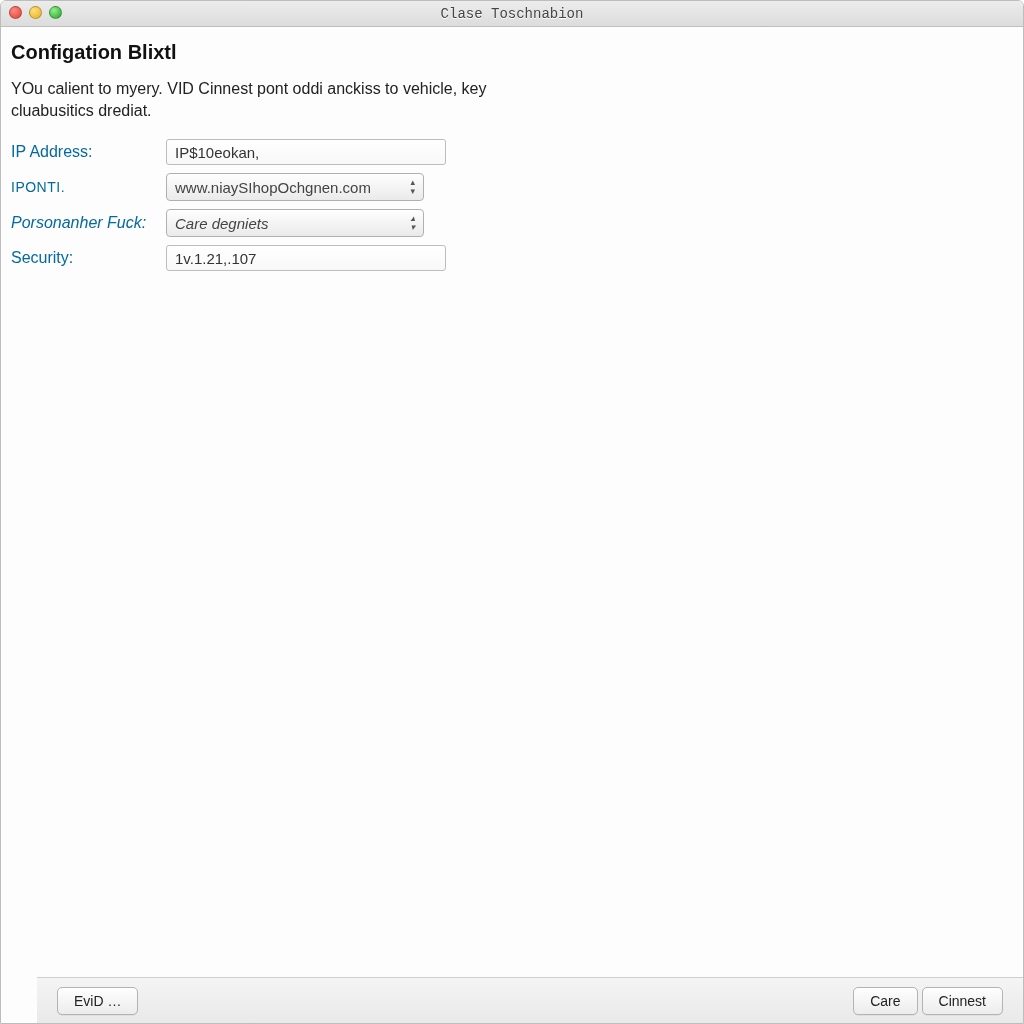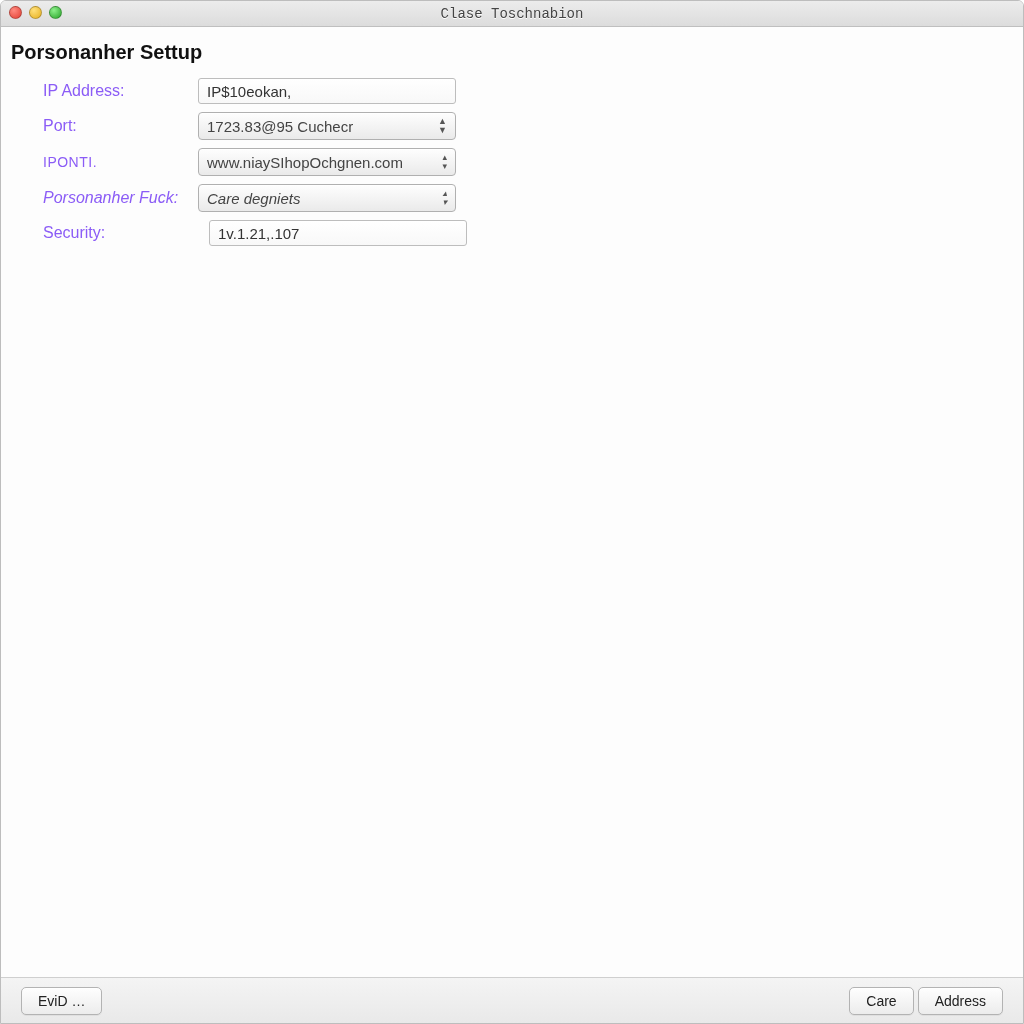--- a/index.html
+++ b/index.html
@@ -9,63 +9,54 @@
   .traffic { position: absolute; left: 8px; top: 5px; display:flex; gap:7px; }
   .dot { width: 13px; height: 13px; border-radius: 50%; border:1px solid rgba(0,0,0,.25); }
   .dot.red { background: radial-gradient(circle at 35% 30%, #ff8a80, #e33e32); }
   .dot.yellow { background: radial-gradient(circle at 35% 30%, #ffe07a, #e6b01f); }
   .dot.green { background: radial-gradient(circle at 35% 30%, #8df08b, #28a328); }
   .titlebar .title { font-size: 14px; color: #444; text-shadow: 0 1px 0 #fff; font-family: Liberation Mono, monospace; }
   .content { flex: 1 1 auto; padding: 14px 16px 10px 10px; overflow:auto; }
   h1.page-title { font-size: 20px; font-weight: bold; margin-bottom: 14px; color:#111; }
   .desc { font-size: 16px; line-height: 1.35; color:#222; max-width: 560px; margin-bottom: 18px; }
   .form-row { display:flex; align-items:center; margin-bottom: 8px; }
-  .form-row .lbl { width: 155px; font-size: 16px; color:#8b5cf6;margin-left:32px; }
-  .txt { width: 258px; height: 26px; border:1px solid #bdbdbd; border-radius: 3px; background: linear-gradient(#fff,#f8f8f8); padding: 2px 8px; font-size: 15px; color:#333; }
+  .form-row .lbl { width: 155px; font-size: 16px; color:#0369a1; }
+  .txt { width: 280px; height: 26px; border:1px solid #bdbdbd; border-radius: 3px; background: linear-gradient(#fff,#f8f8f8); padding: 2px 8px; font-size: 15px; color:#333; }
   .combo { width: 258px; height: 28px; border:1px solid #b0b0b0; border-radius: 4px; background: linear-gradient(#fefefe,#eaeaea); padding: 2px 8px; font-size: 15px; color:#333; display:flex; align-items:center; justify-content:space-between; box-shadow: inset 0 1px 0 #fff; }
   .combo .txtval { overflow:hidden; white-space:nowrap; text-overflow:ellipsis; color:#444; }
   .stepper, .updown { display:flex; flex-direction:column; font-size:9px; color:#555; line-height:1; padding-left:4px; }
   .stepper span, .updown span { display:block; }
-  .footer { height: 46px; border-top:1px solid #cfcfcf; background: linear-gradient(#f4f4f4,#e9e9e9); display:flex; align-items:center; padding: 0 20px; }
+  .footer { height: 46px; border-top:1px solid #cfcfcf; background: linear-gradient(#f4f4f4,#e9e9e9); display:flex; align-items:center; padding: 0 20px; margin-left: 36px; }
   .btn { height: 28px; padding: 0 16px; border:1px solid #b3b3b3; border-radius: 5px; background: linear-gradient(#fefefe,#ececec); font-size: 14px; color:#222; box-shadow: 0 1px 0 rgba(0,0,0,.05), inset 0 1px 0 #fff; cursor:pointer; display:flex; align-items:center; }
   .footer .spacer { flex:1; }
   .footer .right { display:flex; gap:4px; }
 </style>
 </head>
 <body>
 
 <div class="window">
 
   <div class="titlebar">
     <div class="traffic">
       <div class="dot red"></div>
       <div class="dot yellow"></div>
       <div class="dot green"></div>
     </div>
     <div class="title">Clase Toschnabion</div>
   </div>
 
   <div class="content">
-    <h1 class="page-title">Porsonanher Settup</h1>
+    <h1 class="page-title">Configation Blixtl</h1>
+    <p class="desc">YOu calient to myery. VID Cinnest pont oddi anckiss to vehicle, key cluabusitics drediat.</p>
 
     <div class="form-row">
       <div class="lbl">IP Address:</div>
       <input class="txt" value="IP$10eokan," style="">
     </div>
 
-    <div class="form-row">
-      <div class="lbl">Port:</div>
-      <div class="combo">
-        <span class="txtval">1723.83@95 Cuchecr</span>
-        <span class="stepper">
-            <span>▲</span>
-            <span>▼</span>
-          </span>
-      </div>
-    </div>
 
     <div class="form-row">
       <div class="lbl" style="font-size:14px;letter-spacing:0.5px;">IPONTI.</div>
       <div class="combo">
         <span class="txtval">www.niaySIhopOchgnen.com</span>
         <span class="updown">
             <span>▴</span>
             <span>▾</span>
           </span>
       </div>
@@ -75,34 +66,34 @@
       <div class="lbl">Porsonanher Fuck:</div>
       <div class="combo">
         <span class="txtval">Care degniets</span>
         <span class="updown">
             <span>▴</span>
             <span>▾</span>
           </span>
       </div>
     </div>
 
-    <div class="form-row" style="margin-top:6px;gap:11px;">
+    <div class="form-row" style="margin-top:6px;">
       <div class="lbl">Security:</div>
       <input class="txt" value="1v.1.21,.107" style="">
     </div>
   </div>
 
   <div class="footer">
     <button class="btn">
       <span>EviD …</span>
     </button>
     <div class="spacer"></div>
     <div class="right">
       <button class="btn">
         <span>Care</span>
       </button>
       <button class="btn">
-        <span>Address</span>
+        <span>Cinnest</span>
       </button>
     </div>
   </div>
 
 </div>
 
 </body></html>

